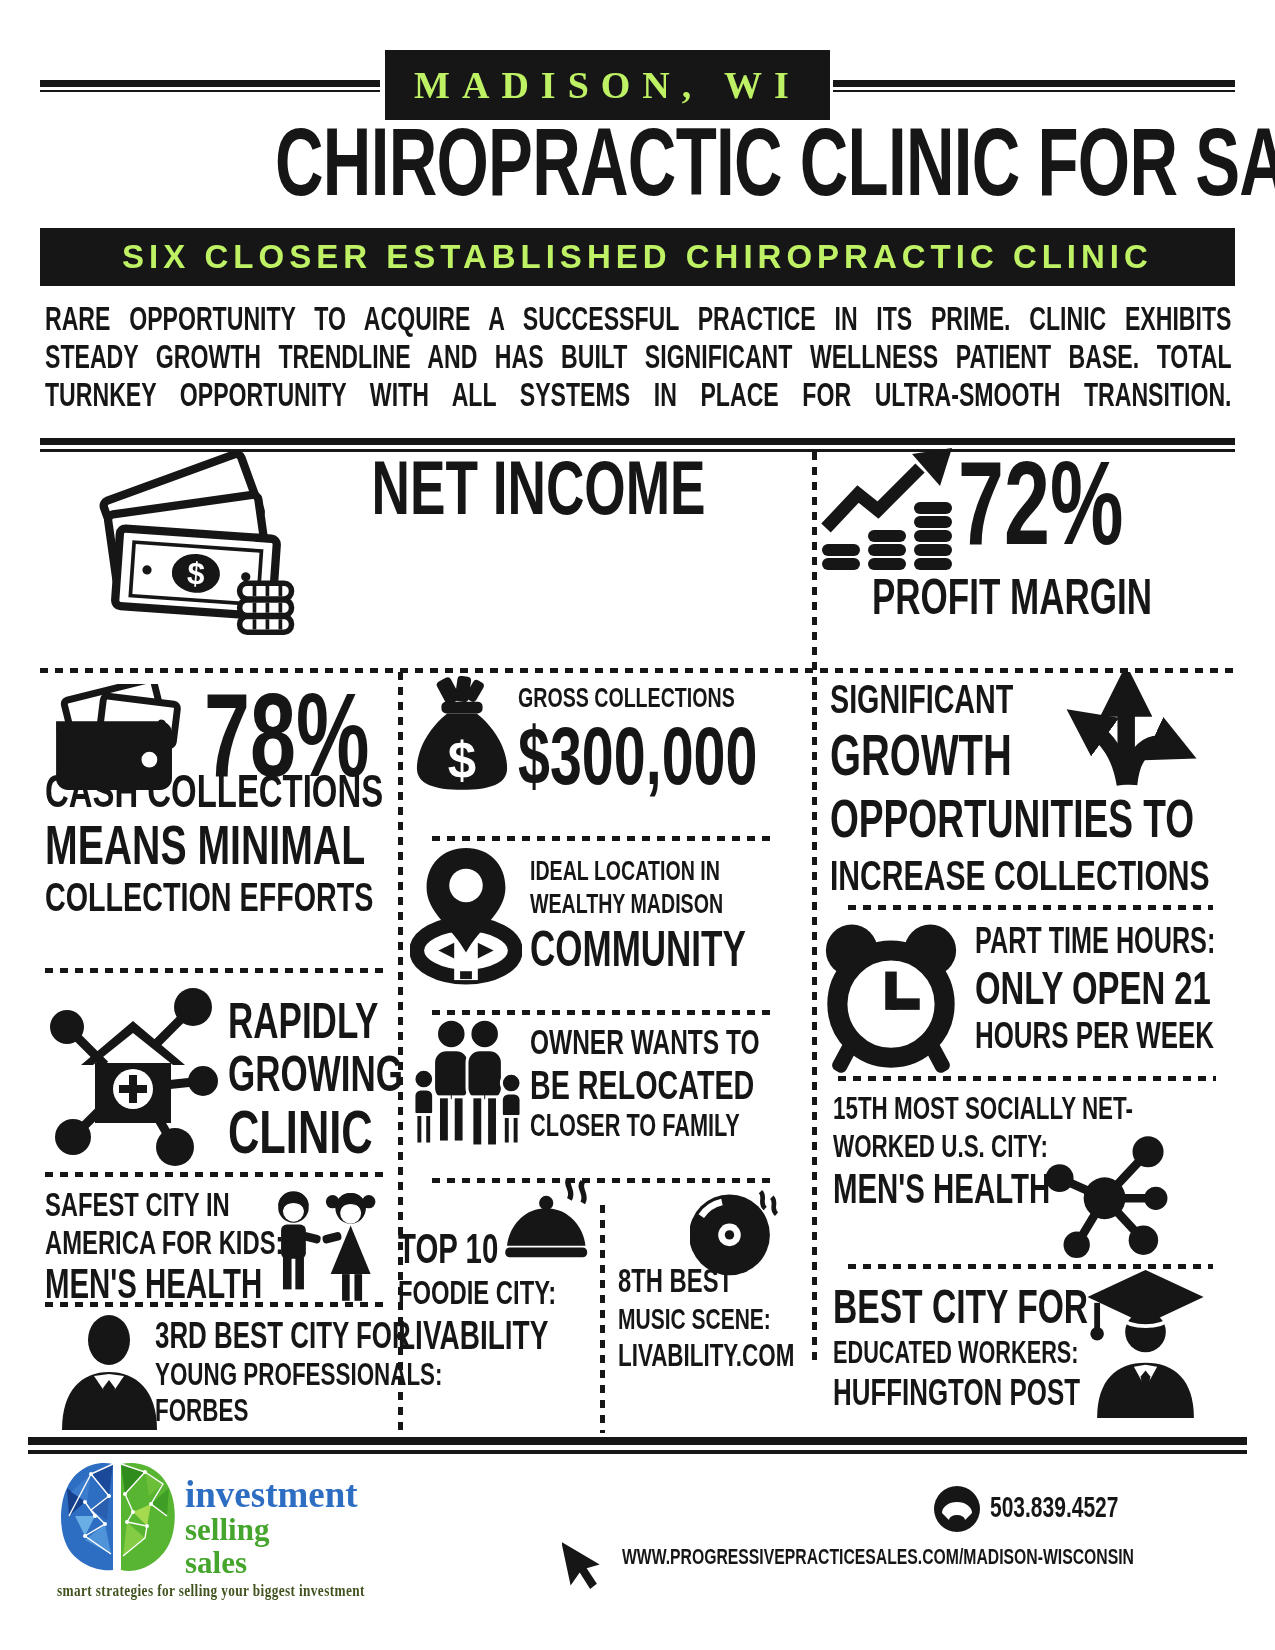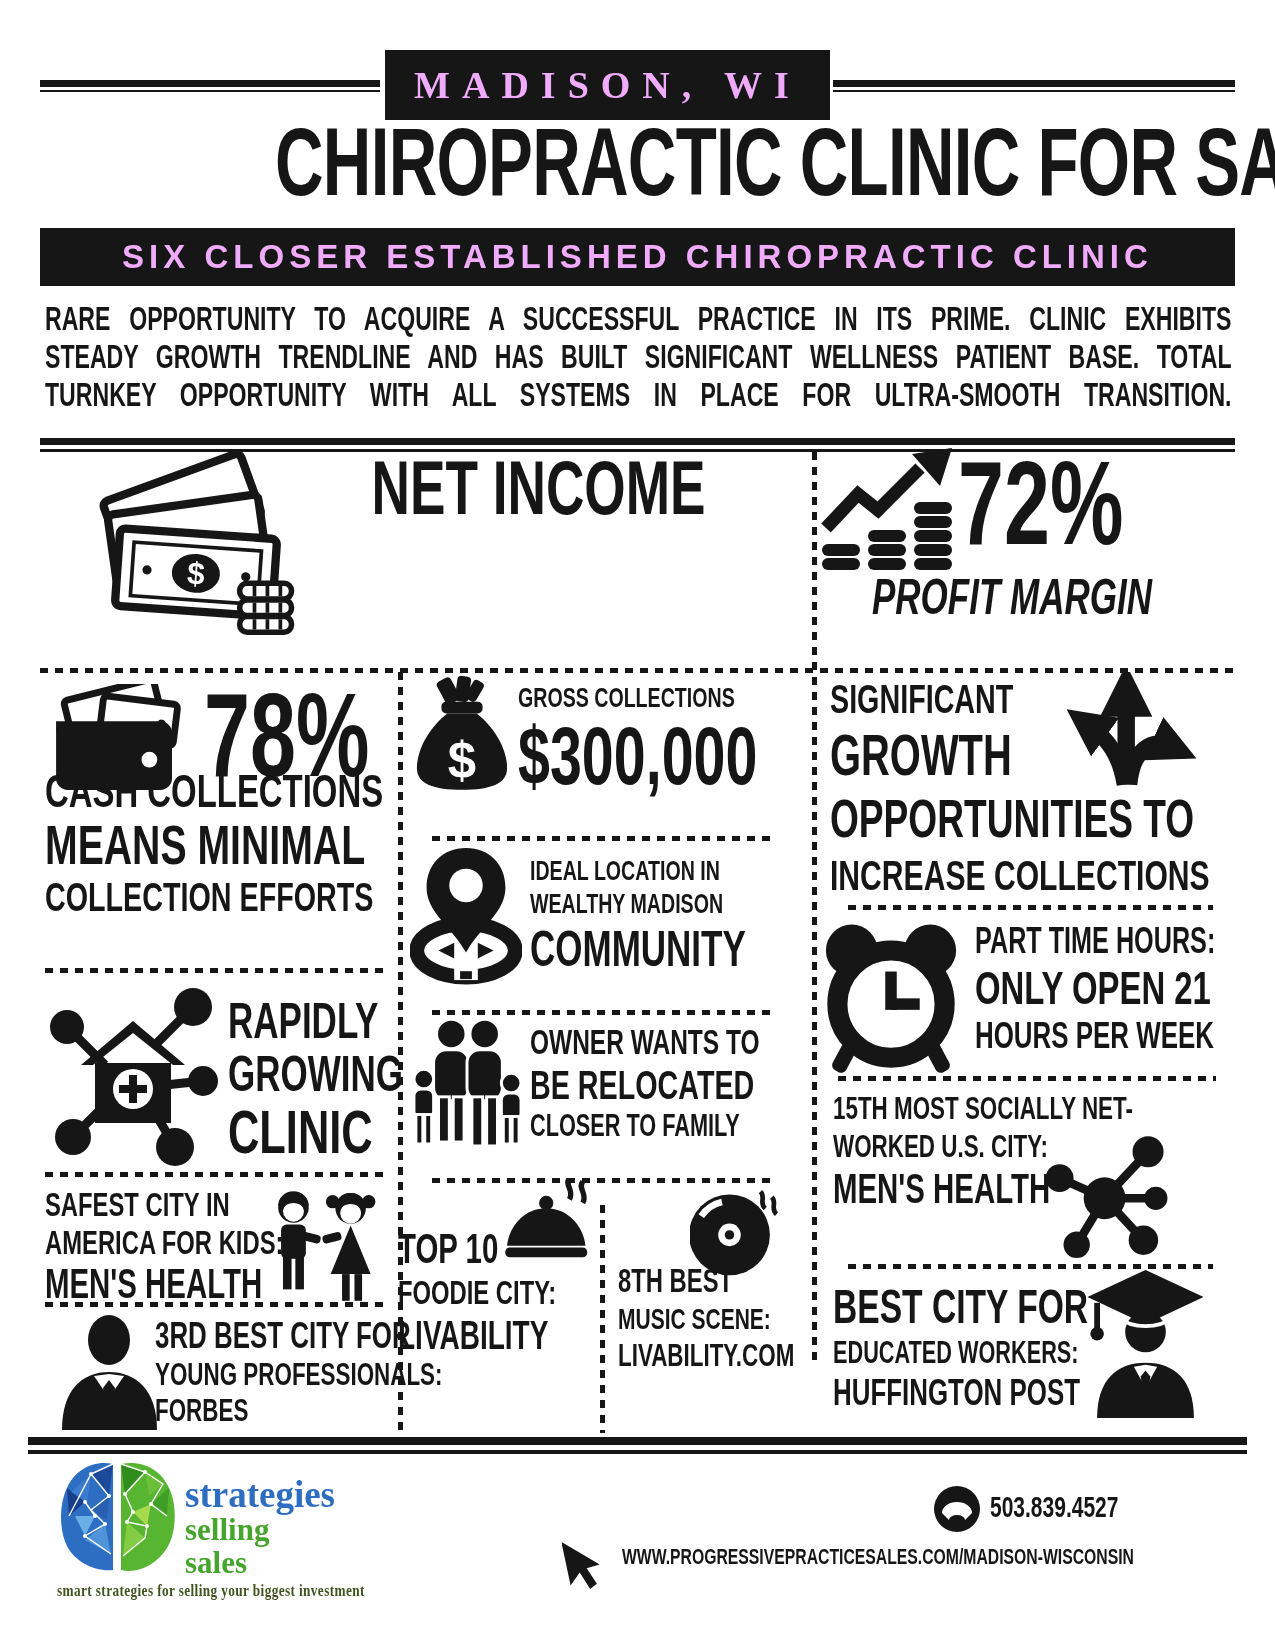--- a/index.html
+++ b/index.html
@@ -14,21 +14,21 @@
   
   .hdash{position:absolute;height:5px;background:repeating-linear-gradient(90deg,#161616 0 8px,transparent 8px 15px);}
   .vdash{position:absolute;width:5px;background:repeating-linear-gradient(180deg,#161616 0 8px,transparent 8px 15px);}
   
   .dbl .a{height:7px;background:#161616;}
   .dbl .b{height:3px;background:#161616;margin-top:4px;}
   .dblthick .a{height:8px;background:#161616;}
   .dblthick .b{height:4px;background:#161616;margin-top:5px;}
   .hline .a{height:7px;background:#161616;}
   .hline .b{height:2px;background:#161616;margin-top:3px;}
-  .blackbox{position:absolute;background:#161616;color:#f0abfc;text-align:center;}
+  .blackbox{position:absolute;background:#161616;color:#bef264;text-align:center;}
   .serif{font-family:"Liberation Serif",serif;}
   .intro div{white-space:normal;text-align:justify;text-align-last:justify;}
   svg{display:block;}
   .ic{position:absolute;}
 </style>
 </head>
 <body>
 
 <div class="page">
 
@@ -105,21 +105,21 @@
         <rect x="94" y="82" width="38" height="12" rx="6"></rect>
         <rect x="94" y="96" width="38" height="12" rx="6"></rect>
         <rect x="94" y="110" width="38" height="12" rx="6"></rect>
     </g>
     <path d="M6,80 L38,46 L58,62 L100,20" stroke="#161616" stroke-width="13" fill="none"></path>
     <polygon points="92,6 132,0 120,38" fill="#161616"></polygon>
   </svg>
   <div class="t" style="left:958px;top:444px;">
     <span class="condc" style="transform-origin:0 0;font-size:118px;">72%</span>
   </div>
-  <div class="t ctr" style="left:812px;top:572px;width:345px;font-style:italic;">
+  <div class="t ctr" style="left:812px;top:572px;width:345px;">
     <span class="condc" style="font-size:50px;">PROFIT MARGIN</span>
   </div>
 
   <div class="hdash" style="left:40px;top:668px;width:1195px;"></div>
 
   <svg class="ic" style="left:50px;top:684px;" width="132" height="110" viewBox="0 0 130 112">
     <g transform="rotate(-14 60 30)">
         <rect x="16" y="6" width="94" height="46" rx="4" fill="#fff" stroke="#161616" stroke-width="7"></rect>
         <circle cx="62" cy="29" r="10" fill="#161616"></circle>
       </g>
@@ -418,21 +418,21 @@
     <g fill="#fff">
         <circle cx="90" cy="14" r="2"></circle>
         <circle cx="70" cy="36" r="2"></circle>
         <circle cx="96" cy="46" r="2"></circle>
         <circle cx="78" cy="54" r="2"></circle>
         <circle cx="92" cy="68" r="2"></circle>
         <circle cx="72" cy="64" r="2"></circle>
       </g>
   </svg>
 
-  <div class="t serif" style="left:185px;top:1476px;font-size:37px;color:#2e6ec2;">strategies</div>
+  <div class="t serif" style="left:185px;top:1476px;font-size:37px;color:#2e6ec2;">investment</div>
   <div class="t serif" style="left:185px;top:1514px;font-size:31px;color:#45a52c;">selling</div>
   <div class="t serif" style="left:185px;top:1547px;font-size:31px;color:#45a52c;">sales</div>
   <div class="t serif" style="left:57px;top:1582px;font-size:17px;color:#41531f;transform:scaleX(.78);transform-origin:0 0;letter-spacing:.5px;">smart strategies for selling your biggest investment</div>
 
   <svg class="ic" style="left:934px;top:1486px;" width="46" height="46" viewBox="0 0 46 46">
     <circle cx="23" cy="23" r="23" fill="#161616"></circle>
     <path d="M8,27 a15,11 0 0 1 30,0 l-7,7 a8,5 0 0 0 -16,0 z" fill="#fff"></path>
   </svg>
   <div class="t" style="left:990px;top:1492px;">
     <span class="condc" style="transform-origin:0 0;font-size:30px;">503.839.4527</span>

